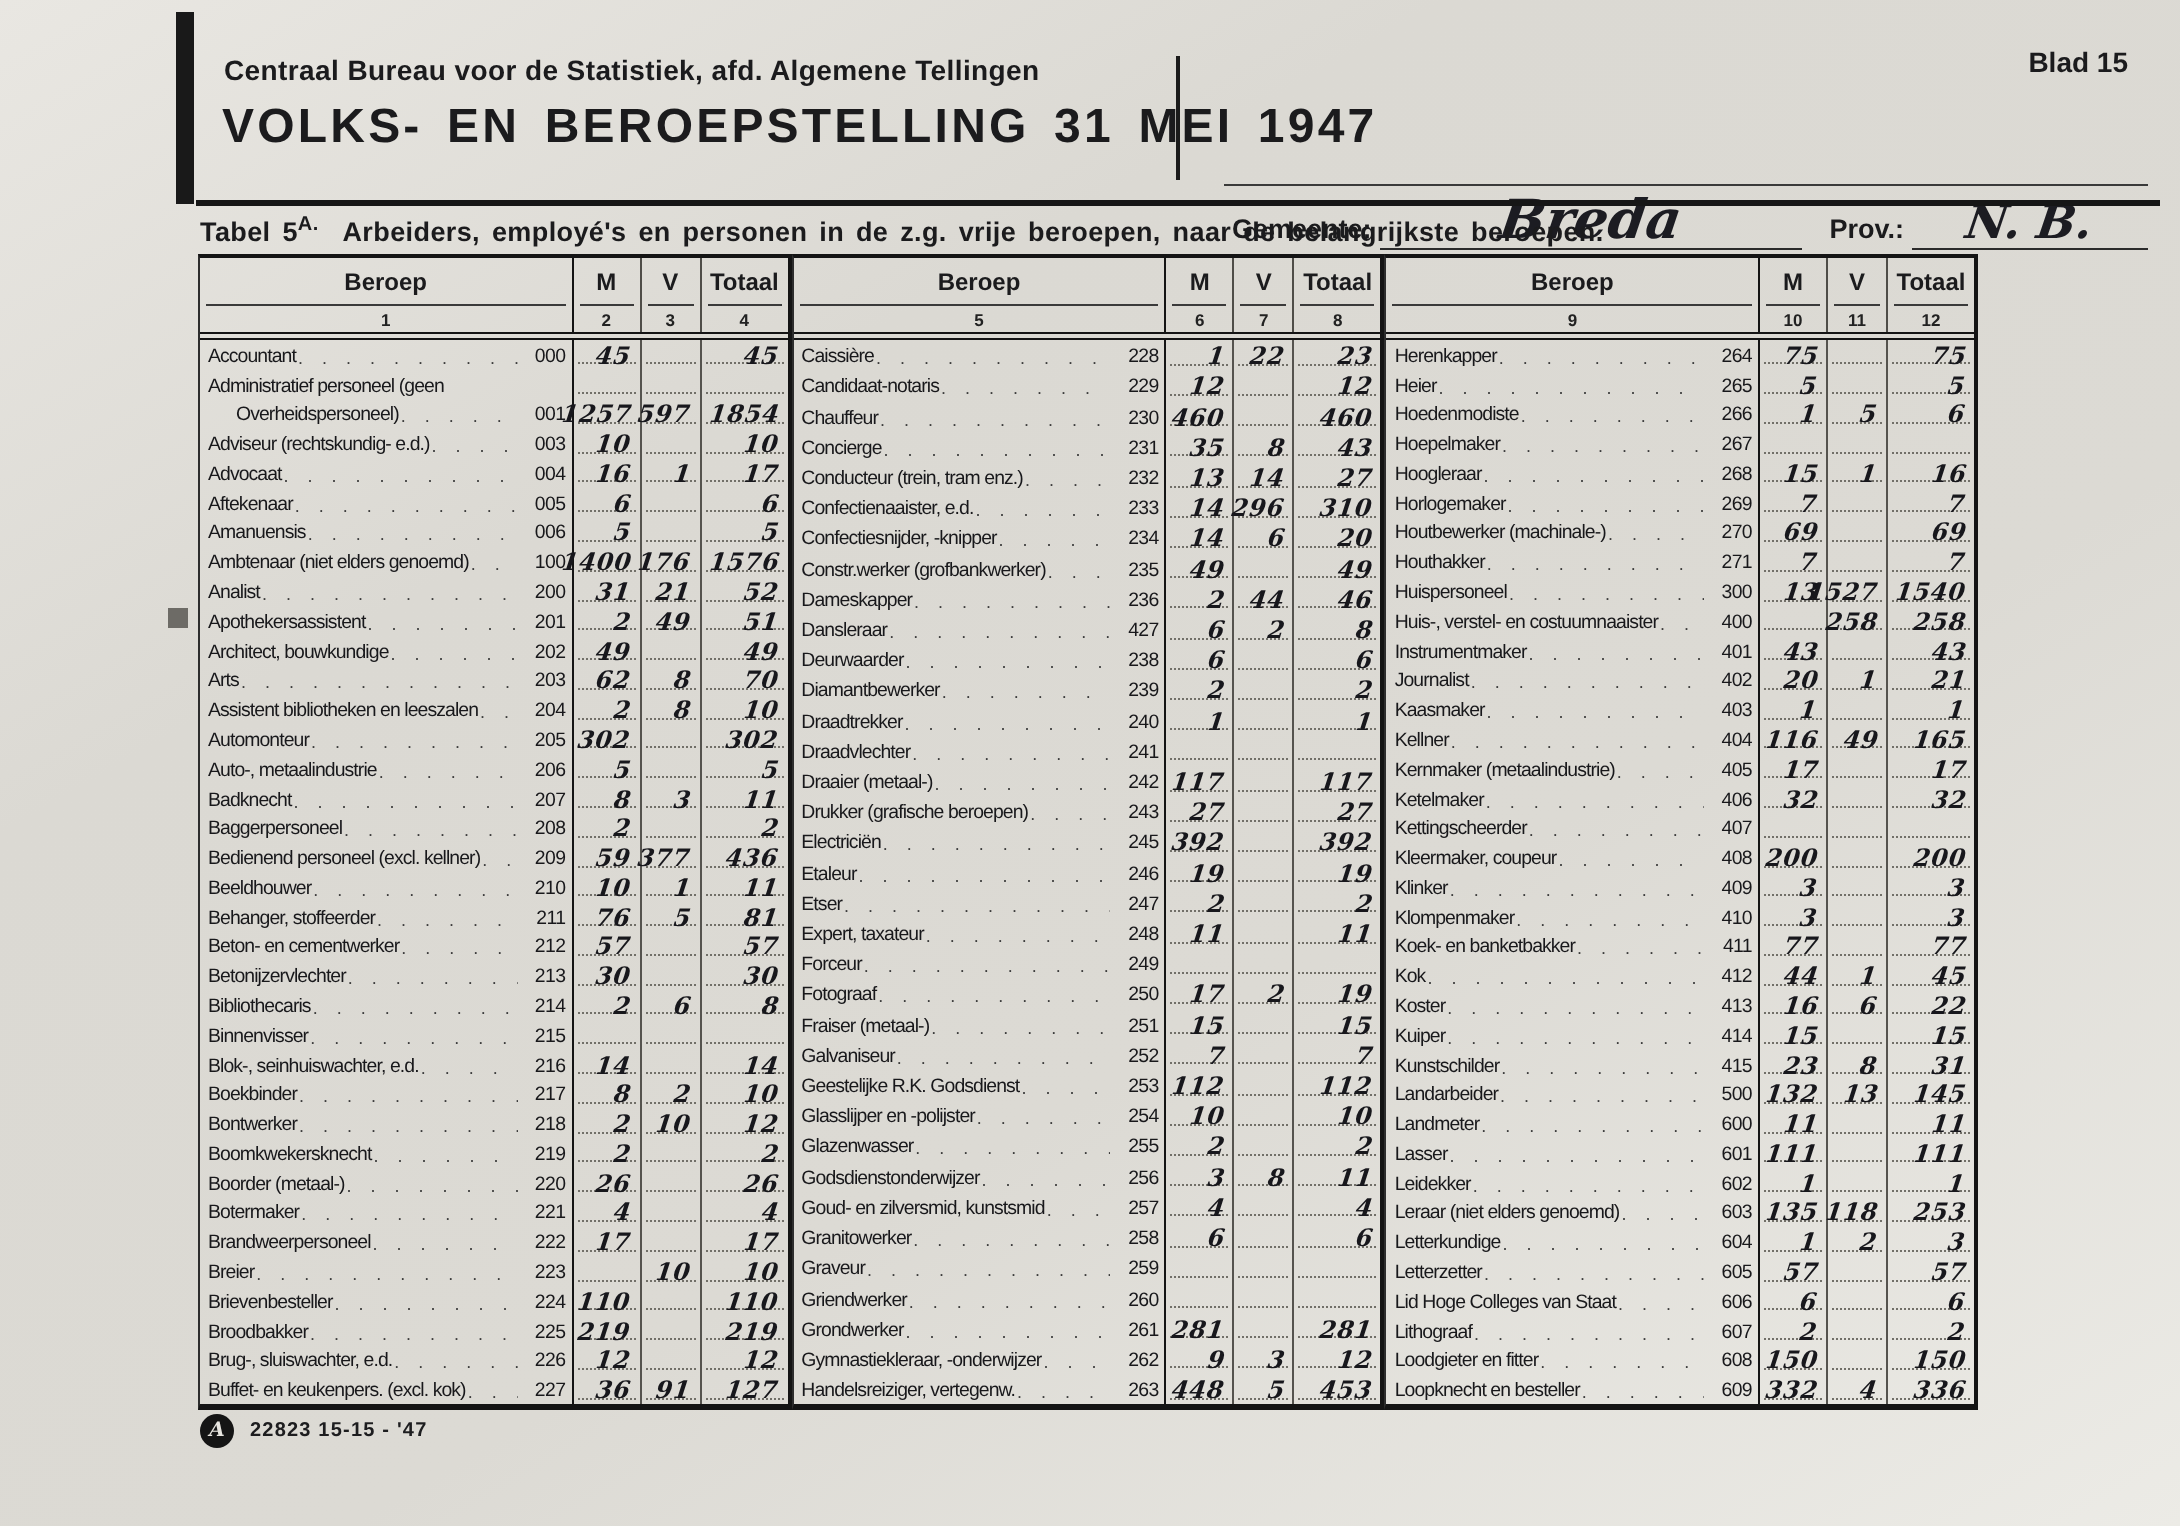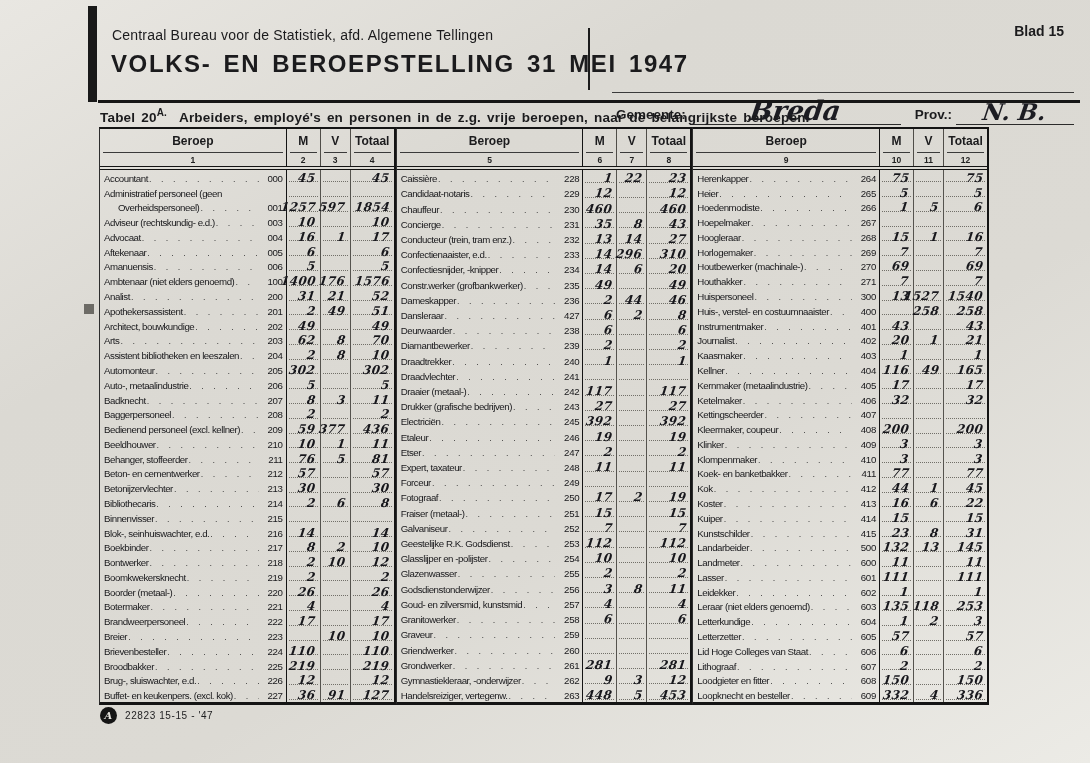--- a/index.html
+++ b/index.html
@@ -5,21 +5,21 @@
   html,body{margin:0;padding:0;background:#f4f3f0;}
   .sheet{
     position:relative;width:1090px;height:763px;overflow:hidden;
     background:linear-gradient(150deg,#e9e7e2 0%,#dbd9d3 30%,#dcdad4 62%,#ecebe6 100%);
     font-family:"Liberation Sans",sans-serif;color:#1b1b1d;
   }
   
   .artifact-strip{position:absolute;left:88px;top:6px;width:9px;height:96px;background:#191919;}
   .artifact-speck{position:absolute;left:84px;top:304px;width:10px;height:10px;background:#6d6b66;}
   
-  .bureau{position:absolute;left:112px;top:27px;font-size:14px;font-weight:400;letter-spacing:.2px;}
+  .bureau{position:absolute;left:112px;top:27px;font-size:14px;font-weight:700;letter-spacing:.2px;}
   .main-title{position:absolute;left:111px;top:50px;font-size:24px;font-weight:700;letter-spacing:1.6px;word-spacing:4px;}
   .hdr-divider{position:absolute;left:588px;top:28px;width:2px;height:62px;background:#1b1b1b;}
   .blad{position:absolute;right:26px;top:23px;font-size:14px;font-weight:700;}
   .gemeente-row{position:absolute;left:616px;top:50px;width:458px;display:flex;align-items:flex-end;margin-top:47px;}
   .field-label{font-size:13.5px;font-weight:700;padding-bottom:3px;white-space:nowrap;}
   .fill-line{border-bottom:1.6px solid #2b2b2b;text-align:center;padding-bottom:0px;}
   .fill-gemeente{flex:1;margin-left:4px;margin-right:14px;}
   .fill-prov{width:118px;margin-left:4px;}
   .hw-script{
     font-family:"DejaVu Serif",serif;font-style:italic;font-weight:700;color:#1c1c22;
@@ -62,21 +62,21 @@
   .vc-m{border-left:1.5px solid #141414;}
   .vc-v,.vc-t{border-left:1px solid #55534e;}
   .hw{font-family:"DejaVu Serif",serif;font-style:italic;font-weight:700;font-size:12px;
       letter-spacing:.4px;color:#17171c;line-height:12px;transform:skewX(-7deg);
       padding-right:4px;position:relative;z-index:1;margin-bottom:1px;}
   
   .footer{position:absolute;left:100px;top:707px;display:flex;align-items:center;gap:8px;}
   .print-logo{width:17px;height:17px;border-radius:50%;background:#151515;color:#e7e5df;
               display:flex;align-items:center;justify-content:center;
               font-size:10px;font-weight:700;font-family:"DejaVu Serif",serif;font-style:italic;}
-  .print-code{font-size:10px;font-weight:400;letter-spacing:.6px;color:#1d1d1f;}
+  .print-code{font-size:10px;font-weight:700;letter-spacing:.6px;color:#1d1d1f;}
 </style>
 </head>
 <body>
 
 <div class="sheet">
   <div class="artifact-strip"></div>
   <div class="artifact-speck"></div>
 
   <div class="bureau">Centraal Bureau voor de Statistiek, afd. Algemene Tellingen</div>
   <div class="main-title">VOLKS- EN BEROEPSTELLING 31 MEI 1947</div>
@@ -85,21 +85,21 @@
 
   <div class="gemeente-row">
     <span class="field-label">Gemeente:</span>
     <span class="fill-line fill-gemeente"><span class="hw-script hw-gemeente">Breda</span></span>
     <span class="field-label">Prov.:</span>
     <span class="fill-line fill-prov"><span class="hw-script hw-prov">N. B.</span></span>
   </div>
   <div class="gemeente-subline"></div>
   <div class="header-rule"></div>
 
-  <div class="table-title"><span>Tabel 20</span><sup>A.</sup>&nbsp;&nbsp;<span>Arbeiders, employé's en personen in de z.g. vrije beroepen, naar de belangrijkste beroepen.</span></div>
+  <div class="table-title"><span>Tabel 5</span><sup>A.</sup>&nbsp;&nbsp;<span>Arbeiders, employé's en personen in de z.g. vrije beroepen, naar de belangrijkste beroepen.</span></div>
 
   <div class="table-wrap">
     <section class="tsec">
         <div class="sec-head">
           <div class="sh-col sh-beroep">
             <div class="sh-lab">Beroep</div>
             <div class="sh-num">1</div>
           </div>
           <div class="sh-col sh-m">
             <div class="sh-lab">M</div>
@@ -877,21 +877,21 @@
             <div class="vc vc-m">
               <span class="hw">117</span>
             </div>
             <div class="vc vc-v"></div>
             <div class="vc vc-t">
               <span class="hw">117</span>
             </div>
           </div>
           <div class="row">
             <div class="c1">
-              <span class="lbl">Drukker (grafische bedrijven)</span>
+              <span class="lbl">Drukker (grafische beroepen)</span>
               <span class="leader"></span>
             </div>
             <div class="code">243</div>
             <div class="vc vc-m">
               <span class="hw">27</span>
             </div>
             <div class="vc vc-v"></div>
             <div class="vc vc-t">
               <span class="hw">27</span>
             </div>

